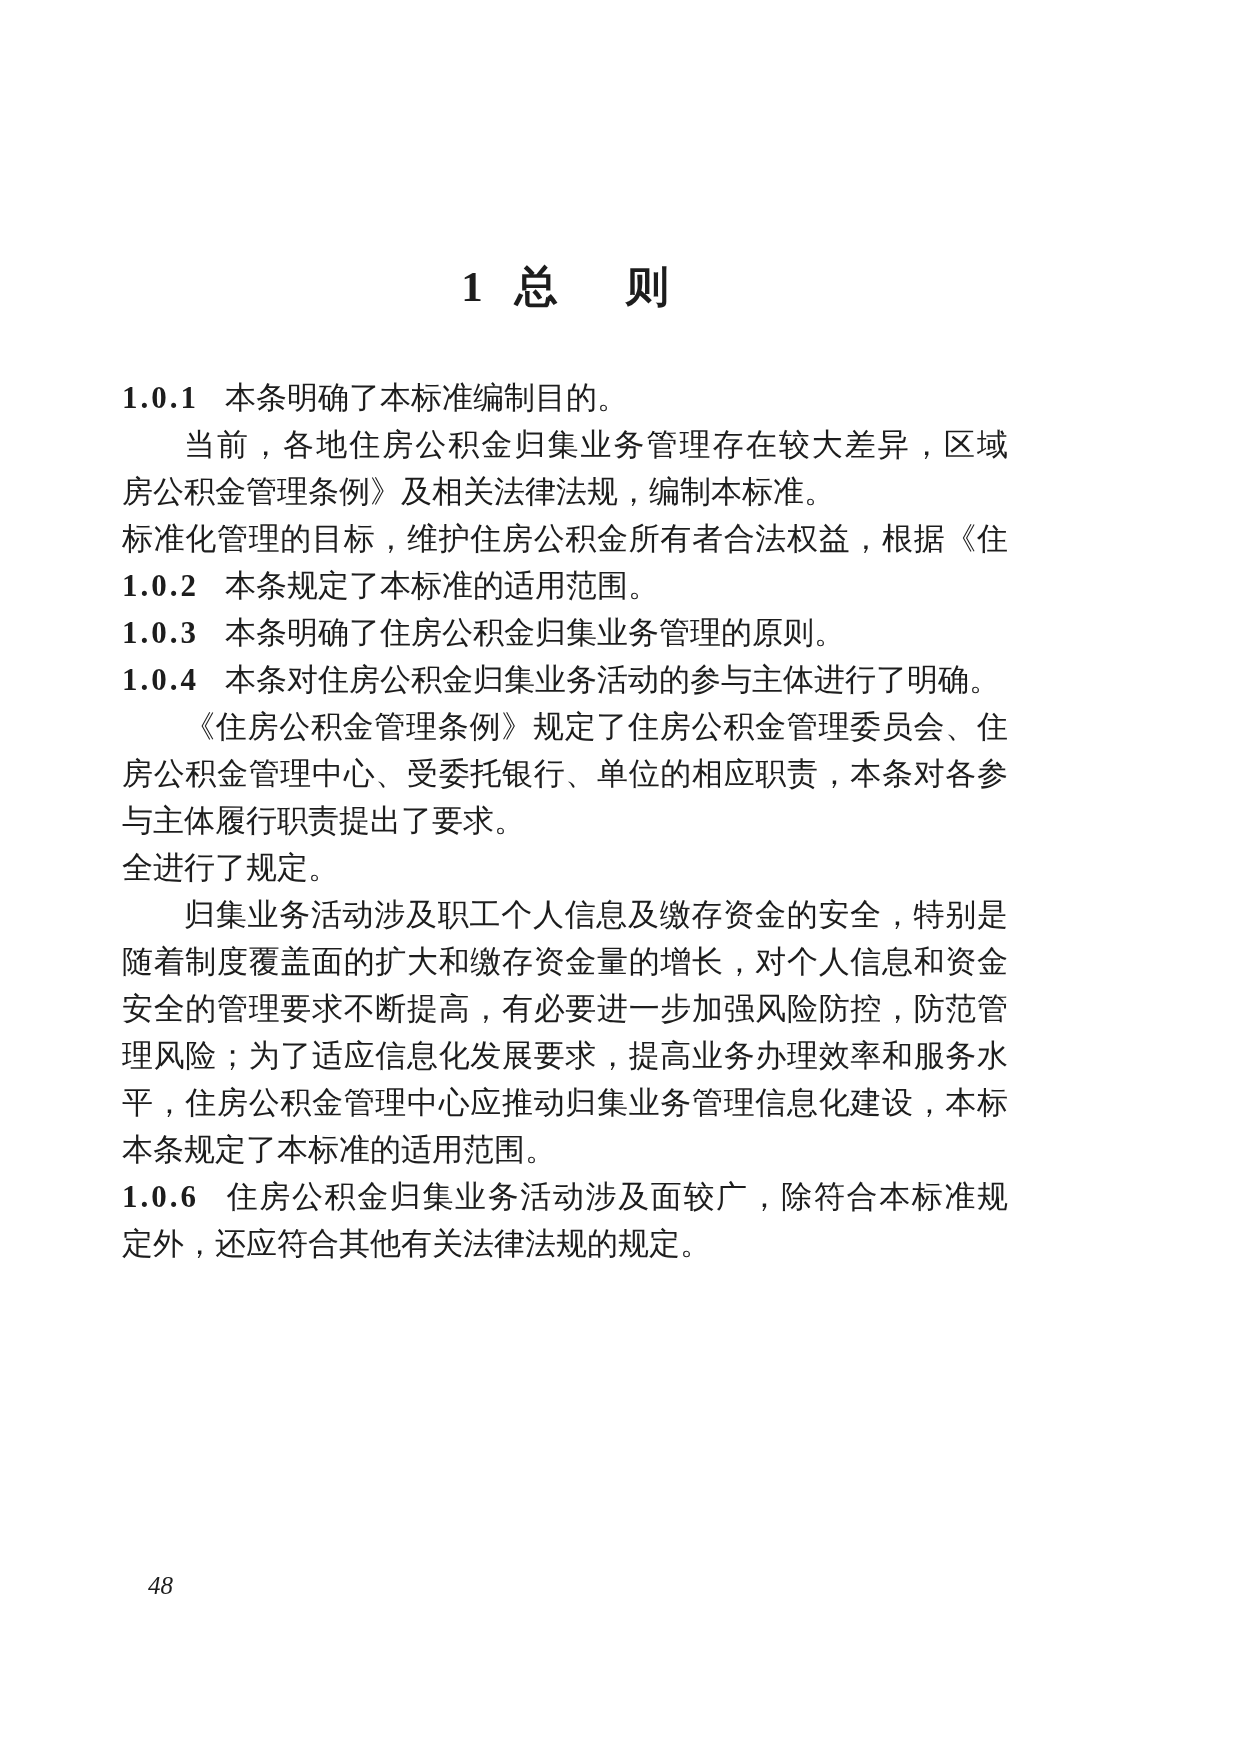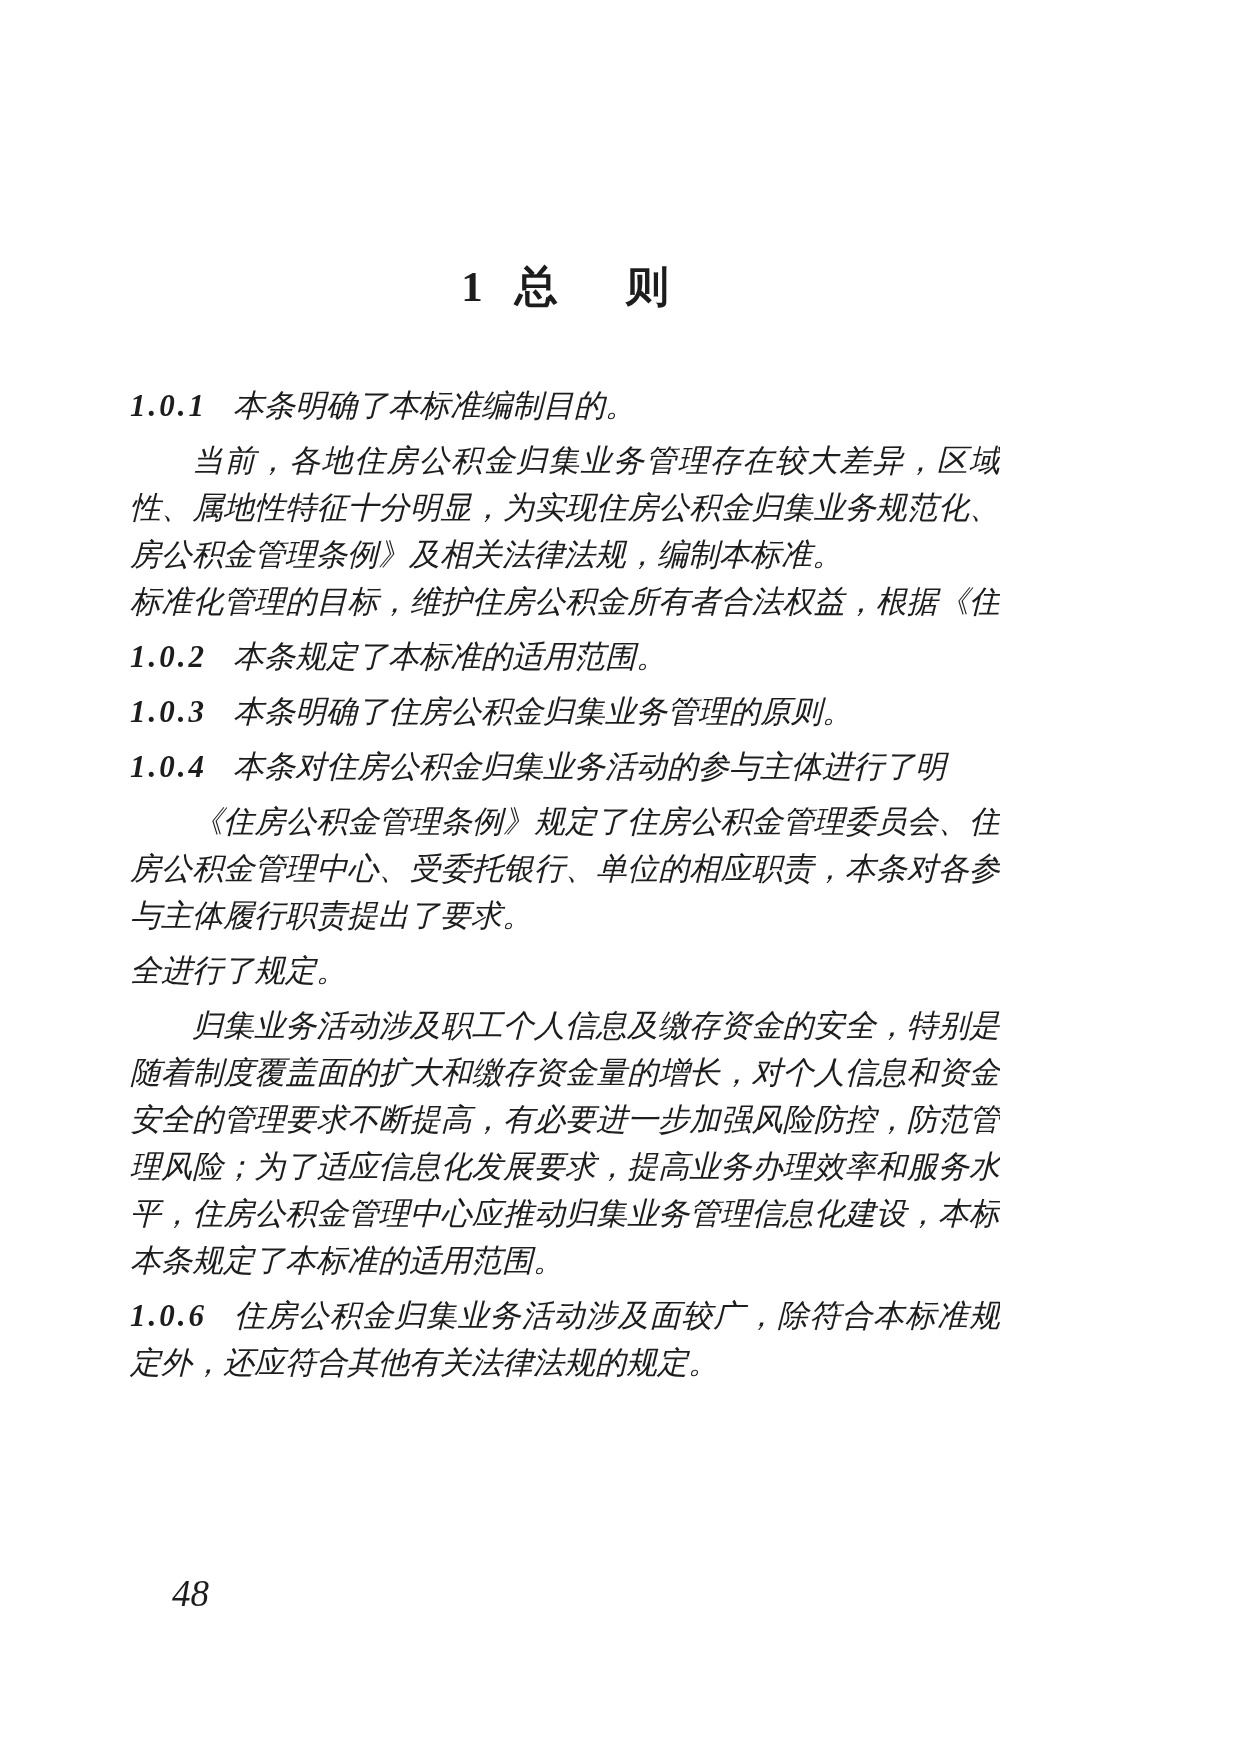--- a/index.html
+++ b/index.html
@@ -35,22 +35,21 @@
   }
   .doc-body {
     position: absolute;
     left: 122px;
     top: 374px;
     width: 886px;
     font-size: 31px;
     line-height: 47px;
   }
   .para {
-    margin: 8px;
-    font-style: italic;
+    margin: 0;
   }
   .line {
     height: 47px;
     overflow: hidden;
   }
   .line.justify {
     text-align: justify;
     text-align-last: justify;
     text-justify: inter-character;
   }
@@ -59,42 +58,40 @@
   }
   .num {
     font-weight: 700;
     letter-spacing: 3px;
     margin-right: 26px;
   }
   .pageno {
     position: absolute;
     left: 148px;
     top: 1572px;
-    font-size: 37px;
+    font-size: 25px;
     font-style: italic;
     font-family: "Liberation Serif", "DejaVu Serif", serif;
-    margin-left: 24px;
   }
 </style>
 </head>
 <body>
 
 <div class="page">
 
   <div class="chapter-title">
     <span class="t-num">1</span><span class="t-word">总</span><span class="t-word t-w2">则</span>
   </div>
 
   <div class="doc-body">
       <div class="para">
         <div class="line"><span class="num">1.0.1</span>本条明确了本标准编制目的。</div>
       </div>
       <div class="para">
         <div class="line justify indent">当前，各地住房公积金归集业务管理存在较大差异，区域</div>
-        <div class="line justify">性、属地性特征十分明显，为实现住房公积金归集业务规范化、</div>
         <div class="line">房公积金管理条例》及相关法律法规，编制本标准。</div>
         <div class="line justify">标准化管理的目标，维护住房公积金所有者合法权益，根据《住</div>
       </div>
       <div class="para">
         <div class="line"><span class="num">1.0.2</span>本条规定了本标准的适用范围。</div>
       </div>
       <div class="para">
         <div class="line"><span class="num">1.0.3</span>本条明确了住房公积金归集业务管理的原则。</div>
       </div>
       <div class="para">

